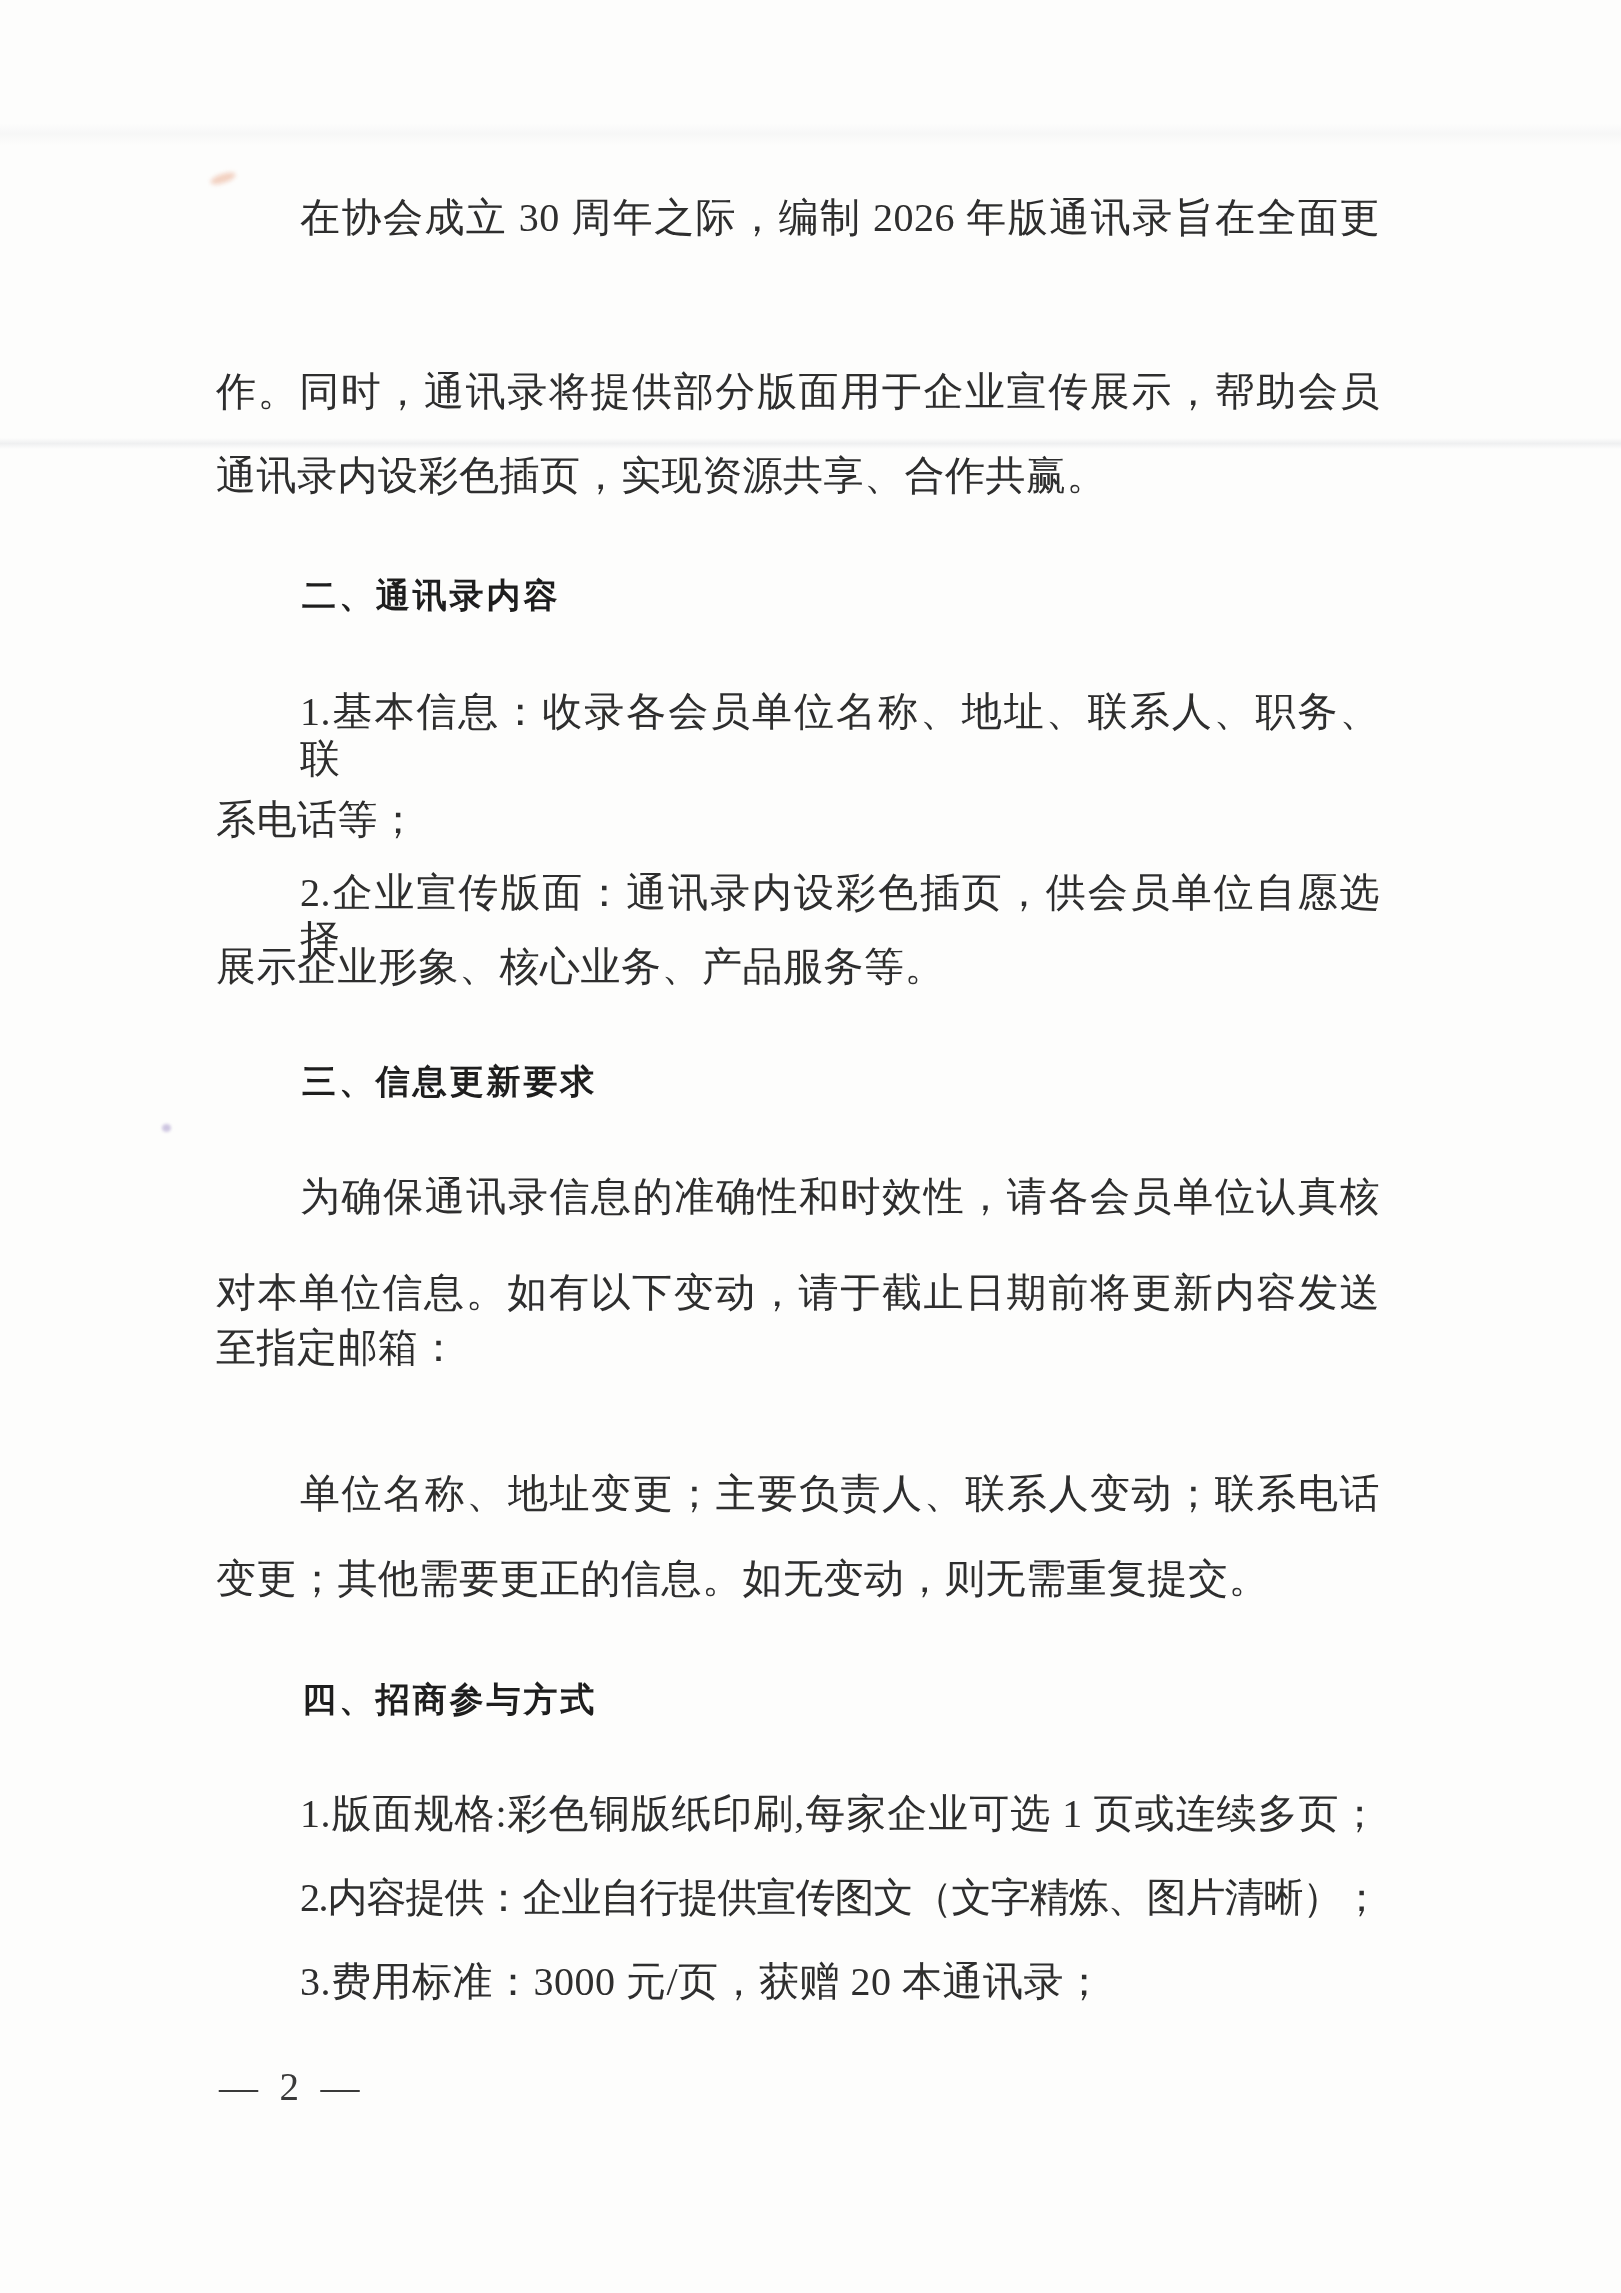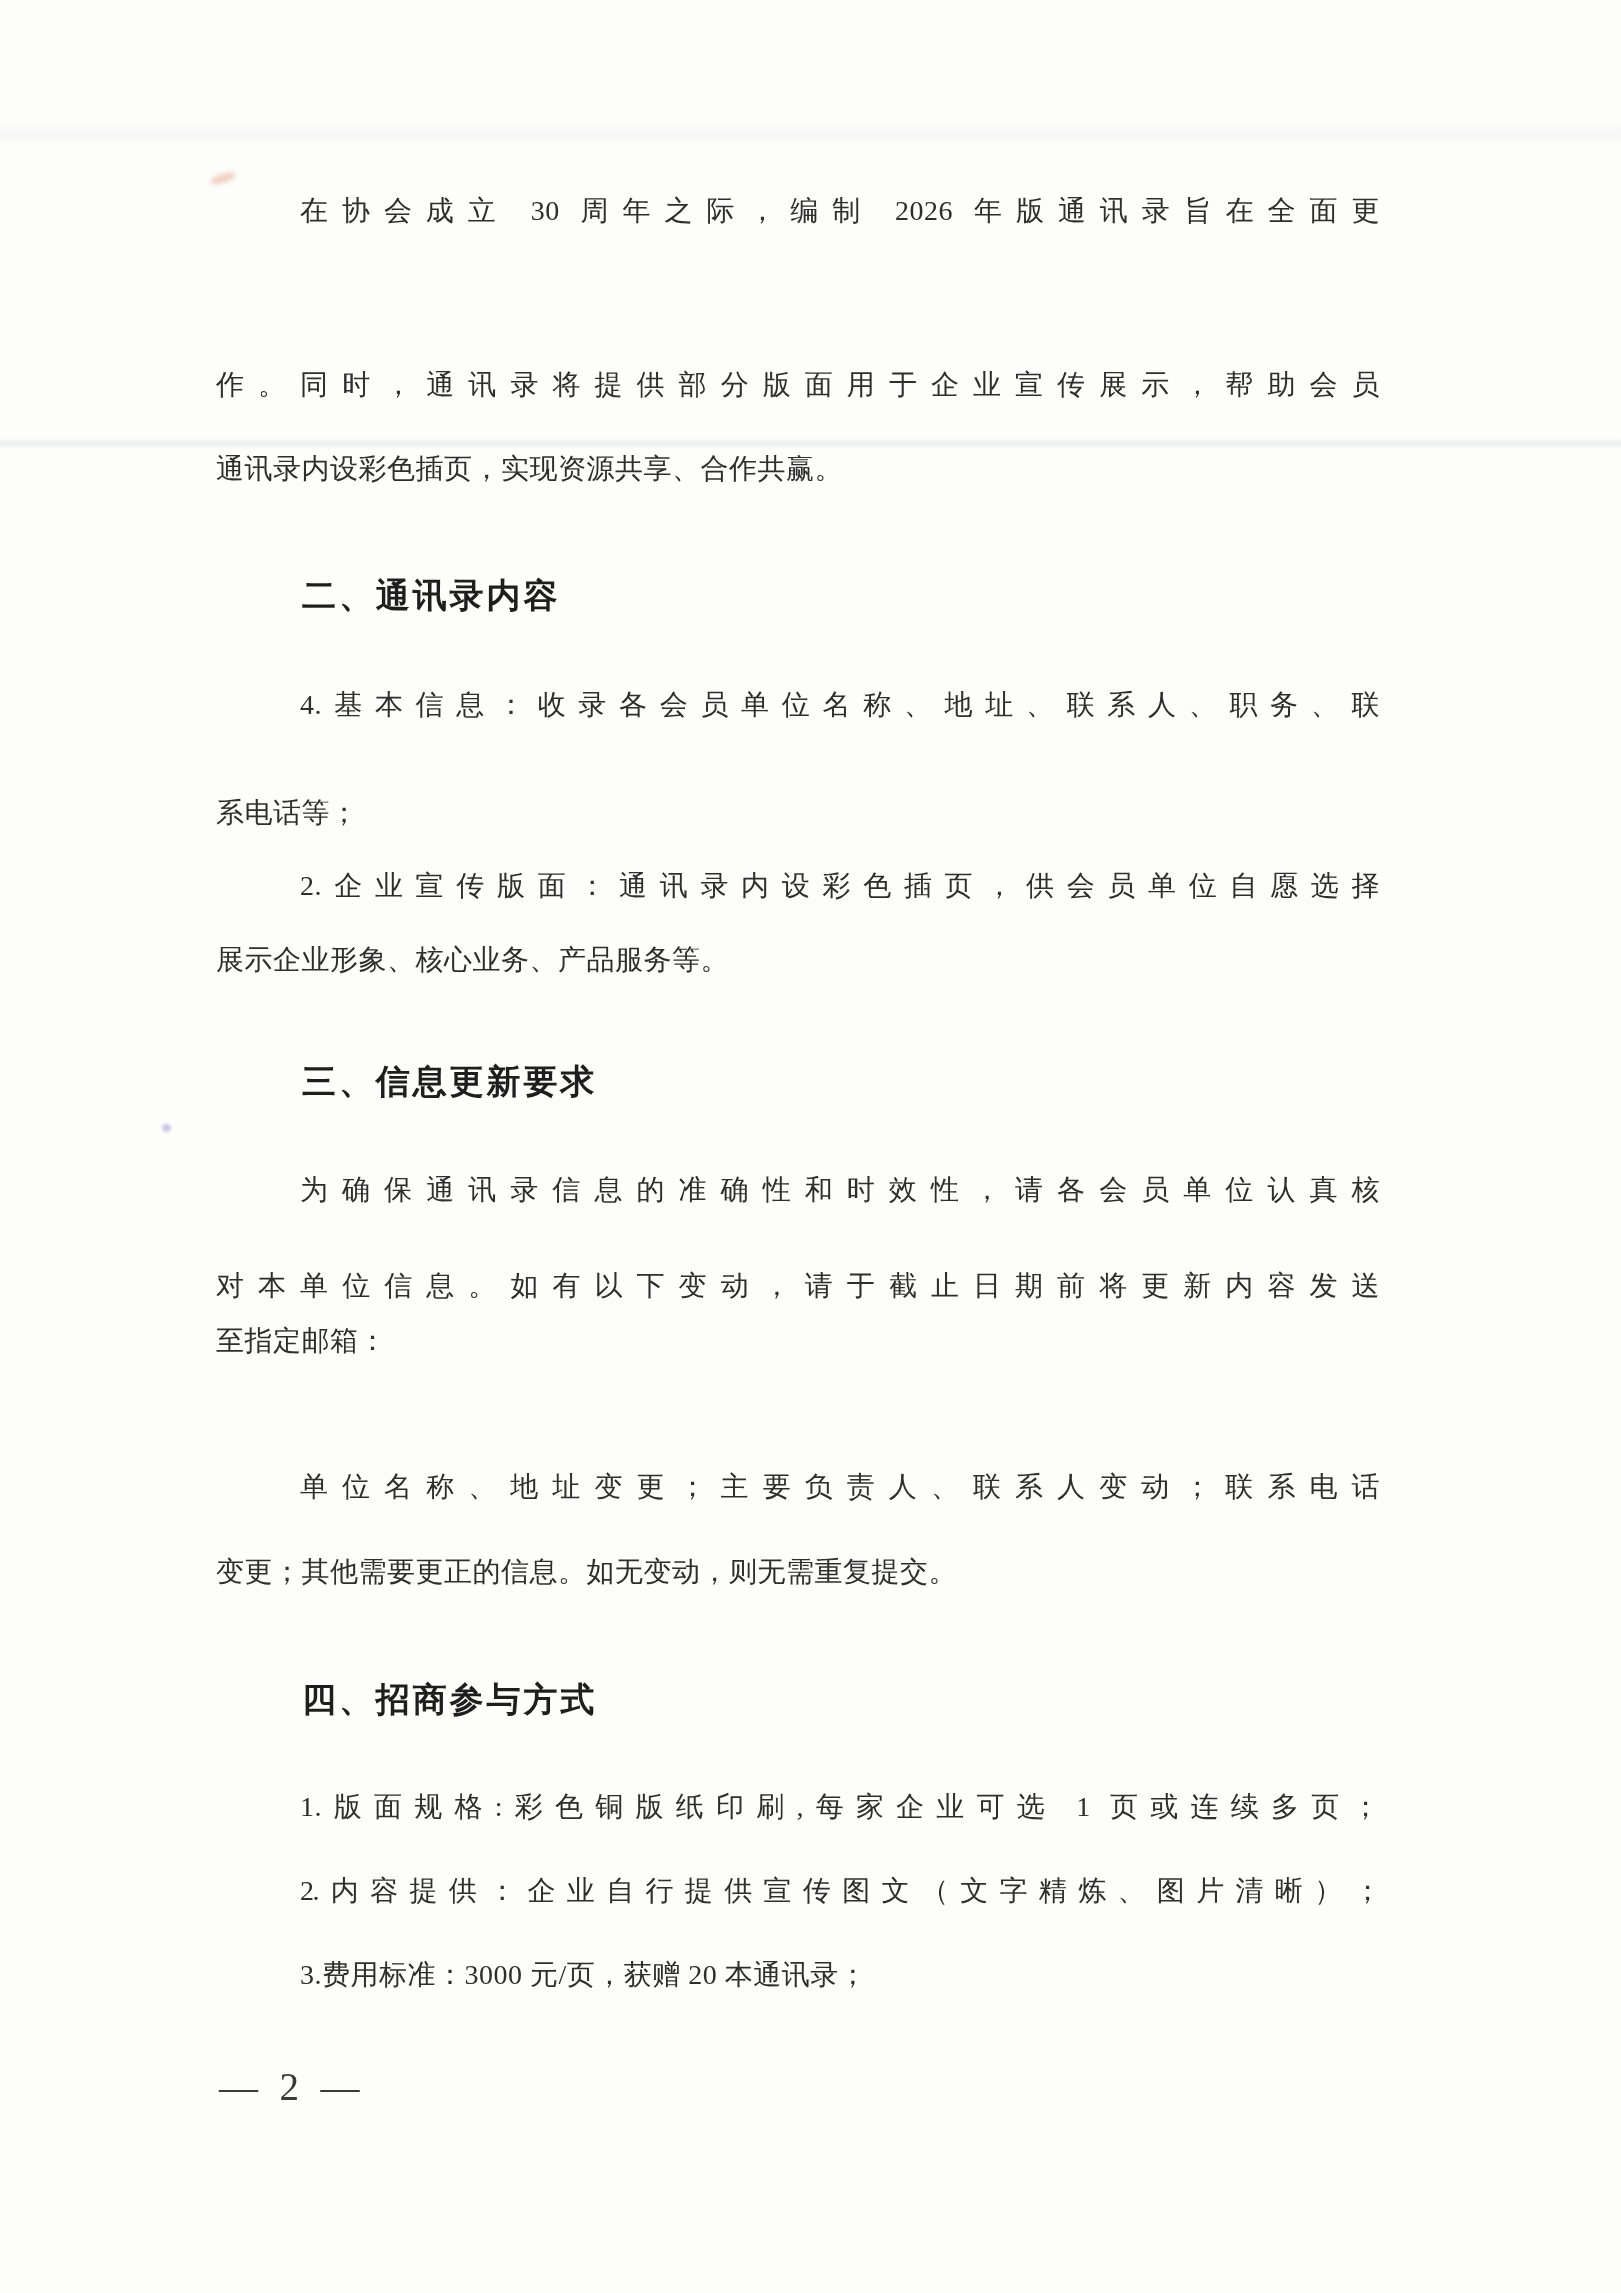--- a/index.html
+++ b/index.html
@@ -9,21 +9,21 @@
     height: 2294px;
     margin: 0 auto;
     background: #fdfdfc;
     overflow: hidden;
     font-family: "Liberation Serif", "DejaVu Serif", serif;
   }
   
   .ln {
     position: absolute;
     left: 216px;
-    font-size: 28px;
+    font-size: 40px;
     line-height: 1.18;
     color: #2e2e2e;
     letter-spacing: 0.5px;
     white-space: nowrap;
     -webkit-font-smoothing: antialiased;
   }
   .ind { left: 300px; text-align: right; }            
   .jf  { white-space: normal; text-align: justify; text-align-last: justify; }
   .jff { width: 1164px; }          
   .jfi { width: 1080px; }          
@@ -82,21 +82,21 @@
   <div class="band band-b"></div>
   <div class="band band-a"></div>
   <div class="speck speck-pink"></div>
   <div class="speck speck-purple"></div>
 
   <div class="ln ind jf jfi" style="top:194px">在协会成立 30 周年之际，编制 2026 年版通讯录旨在全面更</div>
   <div class="ln jf jff" style="top:368px">作。同时，通讯录将提供部分版面用于企业宣传展示，帮助会员</div>
   <div class="ln" style="top:452px">通讯录内设彩色插页，实现资源共享、合作共赢。</div>
 
   <div class="hd" style="top:577px">二、通讯录内容</div>
-  <div class="ln ind jf jfi" style="top:688px">4.基本信息：收录各会员单位名称、地址、联系人、职务、联</div>
+  <div class="ln ind jf jfi" style="top:688px">1.基本信息：收录各会员单位名称、地址、联系人、职务、联</div>
   <div class="ln" style="top:796px">系电话等；</div>
   <div class="ln ind jf jfi" style="top:869px">2.企业宣传版面：通讯录内设彩色插页，供会员单位自愿选择</div>
   <div class="ln" style="top:943px">展示企业形象、核心业务、产品服务等。</div>
 
   <div class="hd" style="top:1063px">三、信息更新要求</div>
   <div class="ln ind jf jfi" style="top:1173px">为确保通讯录信息的准确性和时效性，请各会员单位认真核</div>
   <div class="ln jf jff" style="top:1269px">对本单位信息。如有以下变动，请于截止日期前将更新内容发送</div>
   <div class="ln" style="top:1324px">至指定邮箱：</div>
   <div class="ln ind jf jfi" style="top:1470px">单位名称、地址变更；主要负责人、联系人变动；联系电话</div>
   <div class="ln" style="top:1555px">变更；其他需要更正的信息。如无变动，则无需重复提交。</div>

